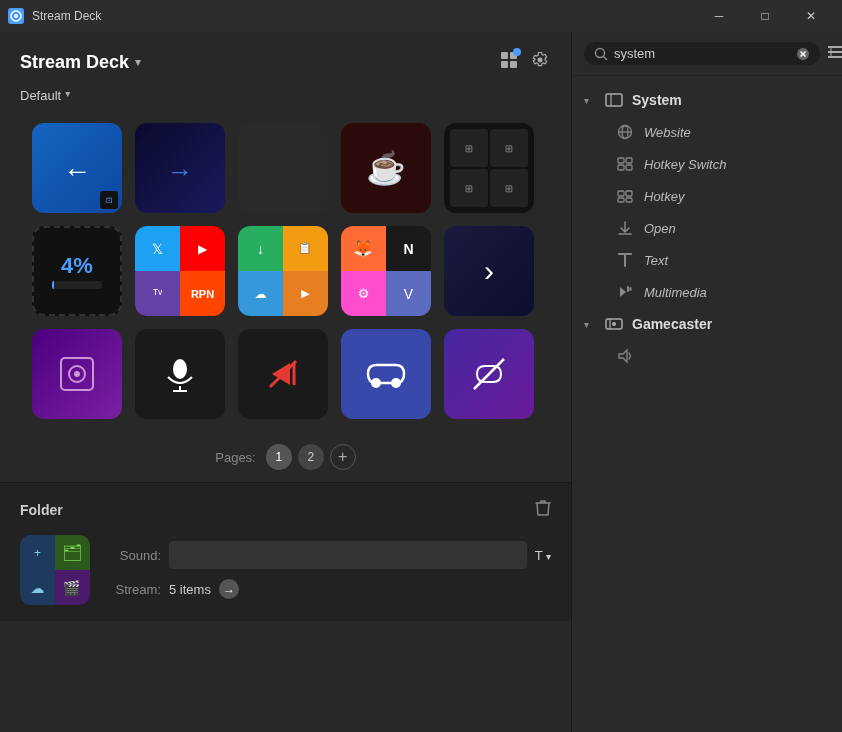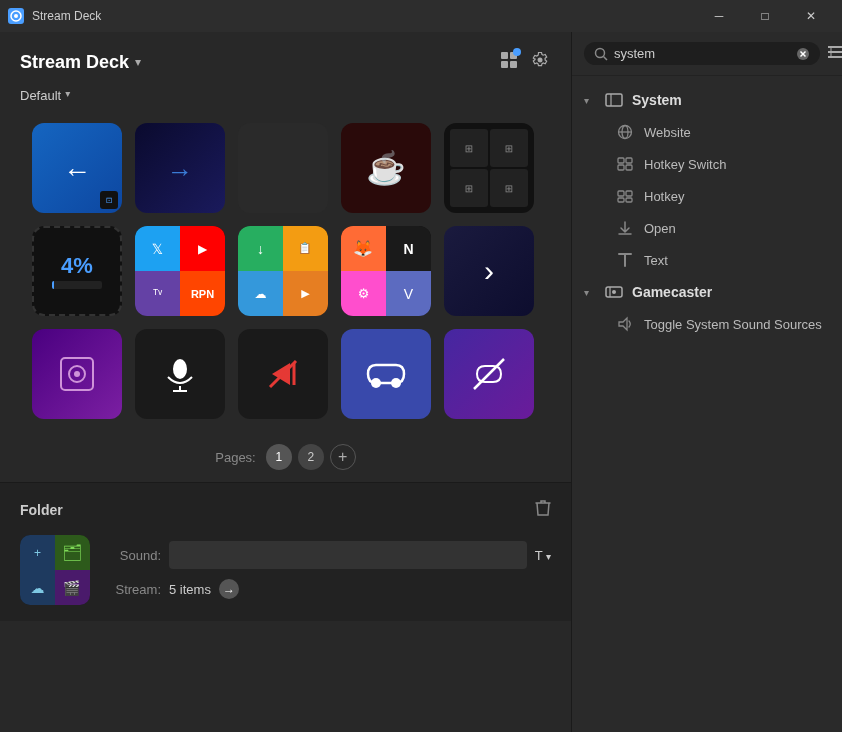--- a/index.html
+++ b/index.html
@@ -375,20 +375,21 @@
       color: #ddd;
       font-weight: 600;
     }
 
     .sidebar-item {
       display: flex;
       align-items: center;
       padding: 7px 20px 7px 44px;
       gap: 10px;
       cursor: pointer;
+      font-style: italic;
     }
     .item-icon {
       width: 18px;
       height: 18px;
       display: flex;
       align-items: center;
       justify-content: center;
       color: #888;
       font-size: 13px;
       flex-shrink: 0;
@@ -734,39 +735,48 @@
       <div class="sidebar-item">
         <div class="item-icon">
           <svg width="14" height="16" viewBox="0 0 14 16">
             <line x1="7" y1="2" x2="7" y2="14" stroke="#888" stroke-width="2" stroke-linecap="round"></line>
             <line x1="1" y1="2" x2="13" y2="2" stroke="#888" stroke-width="2" stroke-linecap="round"></line>
           </svg>
         </div>
         <span class="item-label">Text</span>
       </div>
 
+      <div class="sidebar-item">
+        <div class="item-icon">
+          <svg width="16" height="14" viewBox="0 0 16 14">
+            <polygon points="3,2 3,12 9,7" fill="#888"></polygon>
+            <line x1="11" y1="2" x2="11" y2="6" stroke="#888" stroke-width="2" stroke-linecap="round"></line>
+            <line x1="13.5" y1="3" x2="13.5" y2="5" stroke="#888" stroke-width="2" stroke-linecap="round"></line>
+          </svg>
+        </div>
+        <span class="item-label">Multimedia</span>
+      </div>
 
       <div class="section-header">
         <span class="section-chevron">▾</span>
         <div class="section-icon">
           <svg width="18" height="18" viewBox="0 0 18 18">
             <rect x="1" y="4" width="16" height="10" rx="2" fill="none" stroke="#aaa" stroke-width="1.5"></rect>
             <line x1="5" y1="4" x2="5" y2="14" stroke="#aaa" stroke-width="1.2"></line>
             <circle cx="9" cy="9" r="2" fill="#aaa"></circle>
           </svg>
         </div>
         <span class="section-label">Gamecaster</span>
       </div>
 
       <div class="sidebar-item">
         <div class="item-icon">
           <svg width="16" height="16" viewBox="0 0 16 16">
             <polygon points="2,6 6,6 10,2 10,14 6,10 2,10" fill="none" stroke="#888" stroke-width="1.3"></polygon>
             <path d="M12 5 Q14.5 8 12 11" stroke="#888" stroke-width="1.3" fill="none" stroke-linecap="round"></path>
           </svg>
         </div>
-        <span class="item-label">Toggle System Sound Sources</span>
       </div>
 
     </div>
   </div>
 
 </div>
 
 </body></html>

